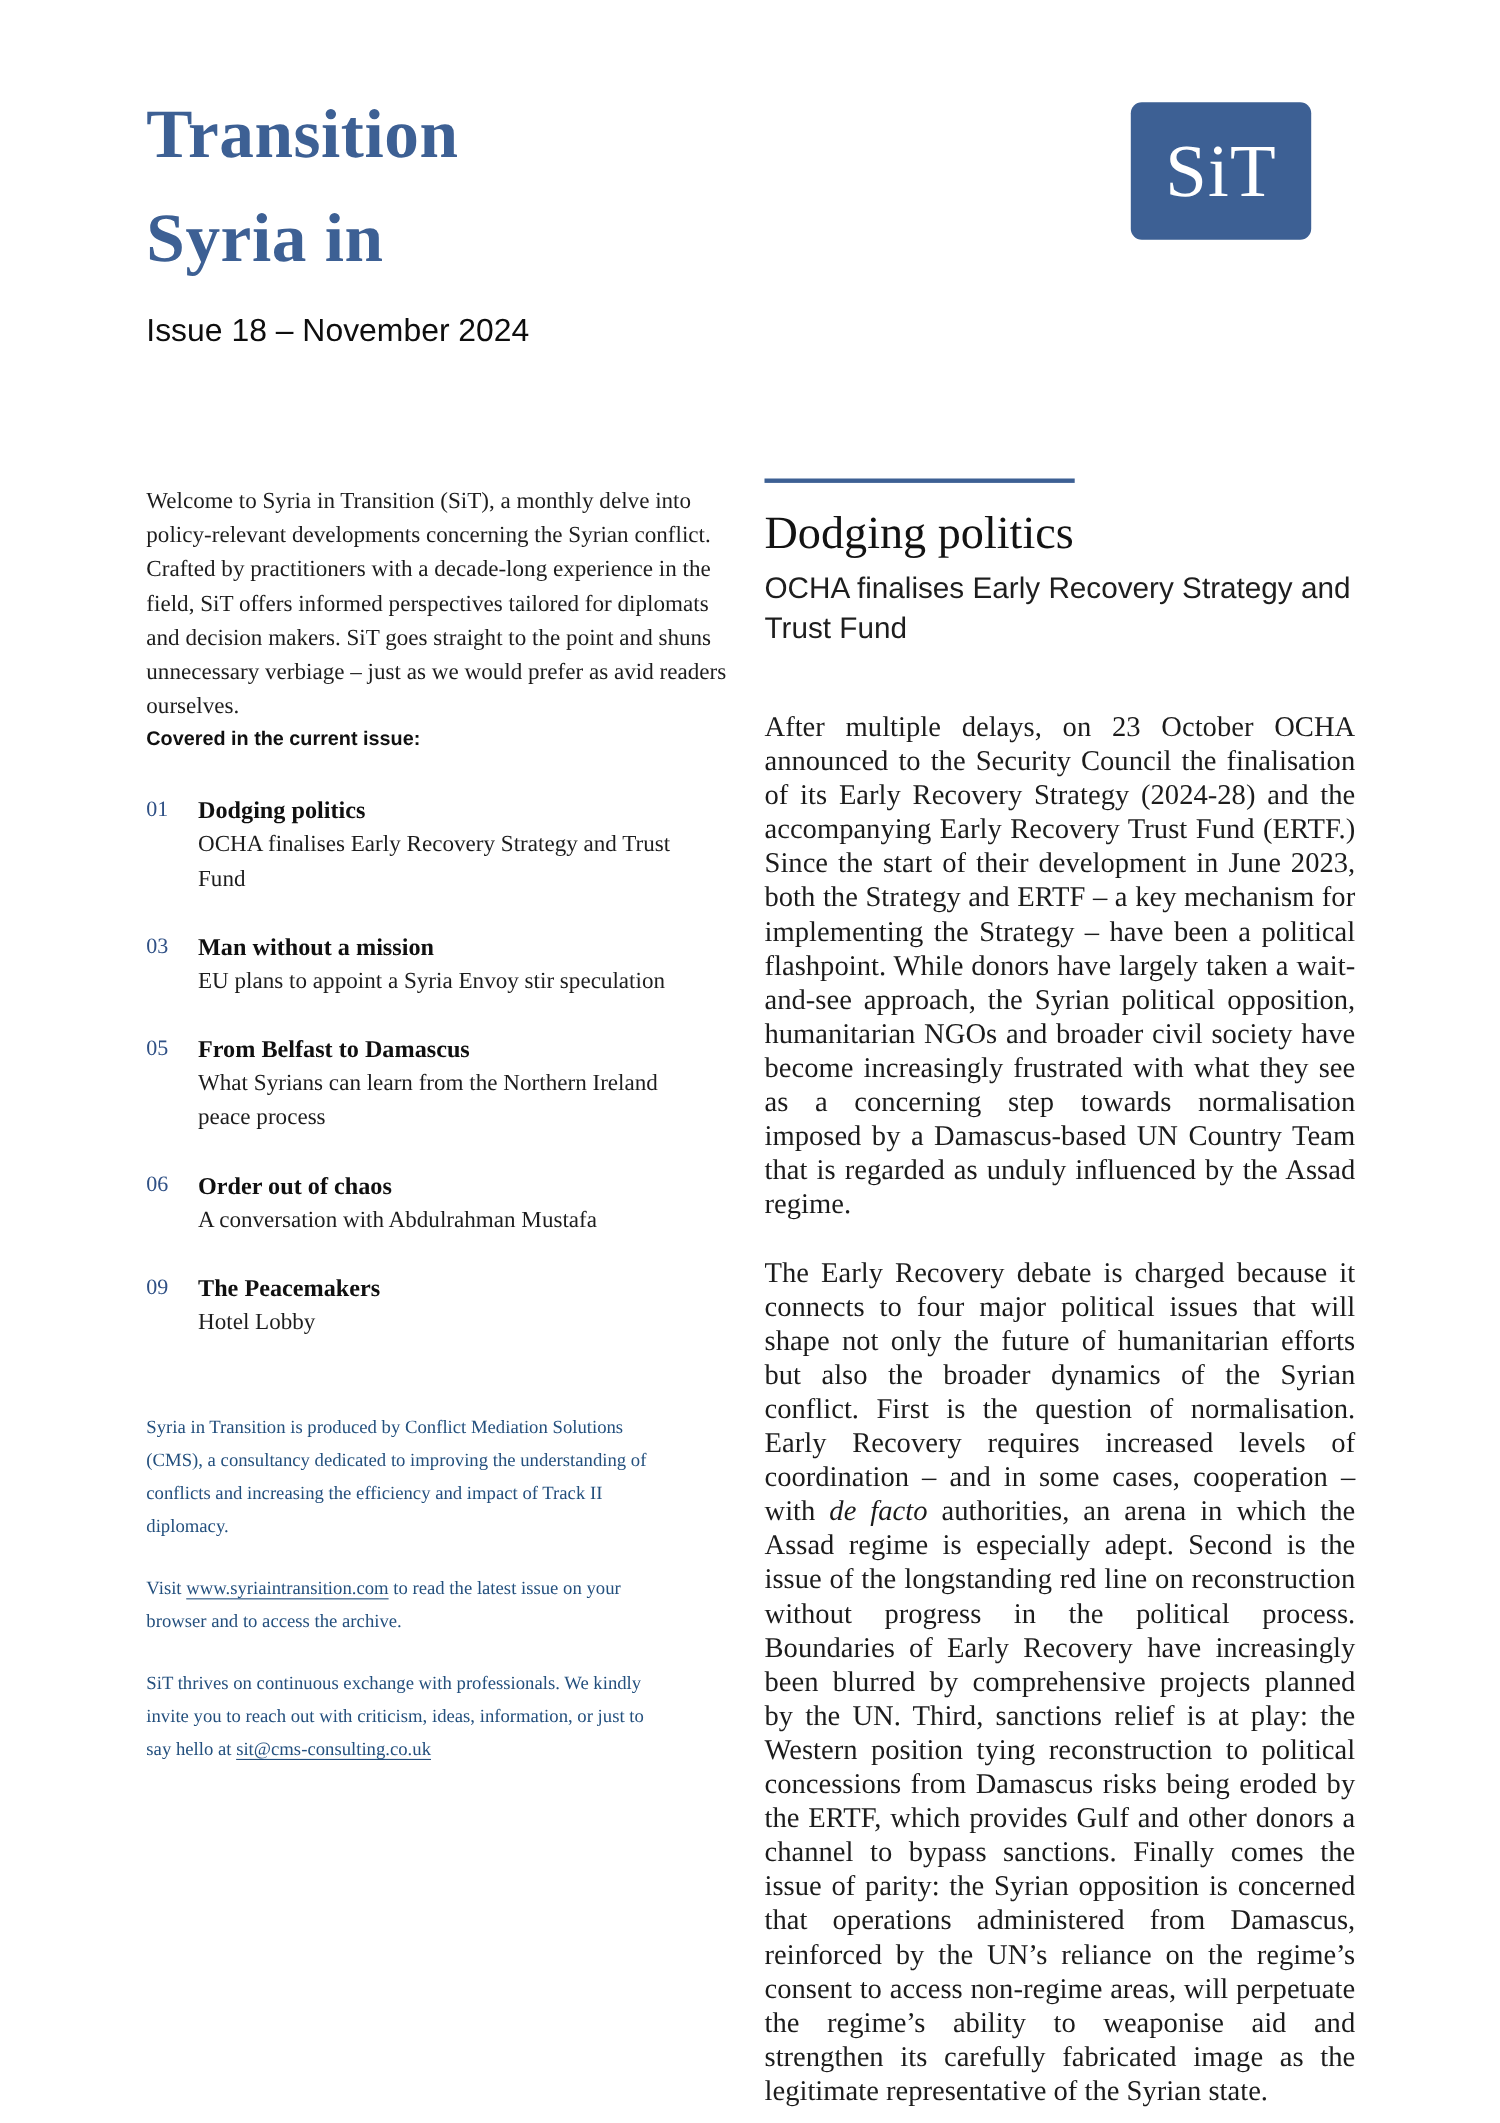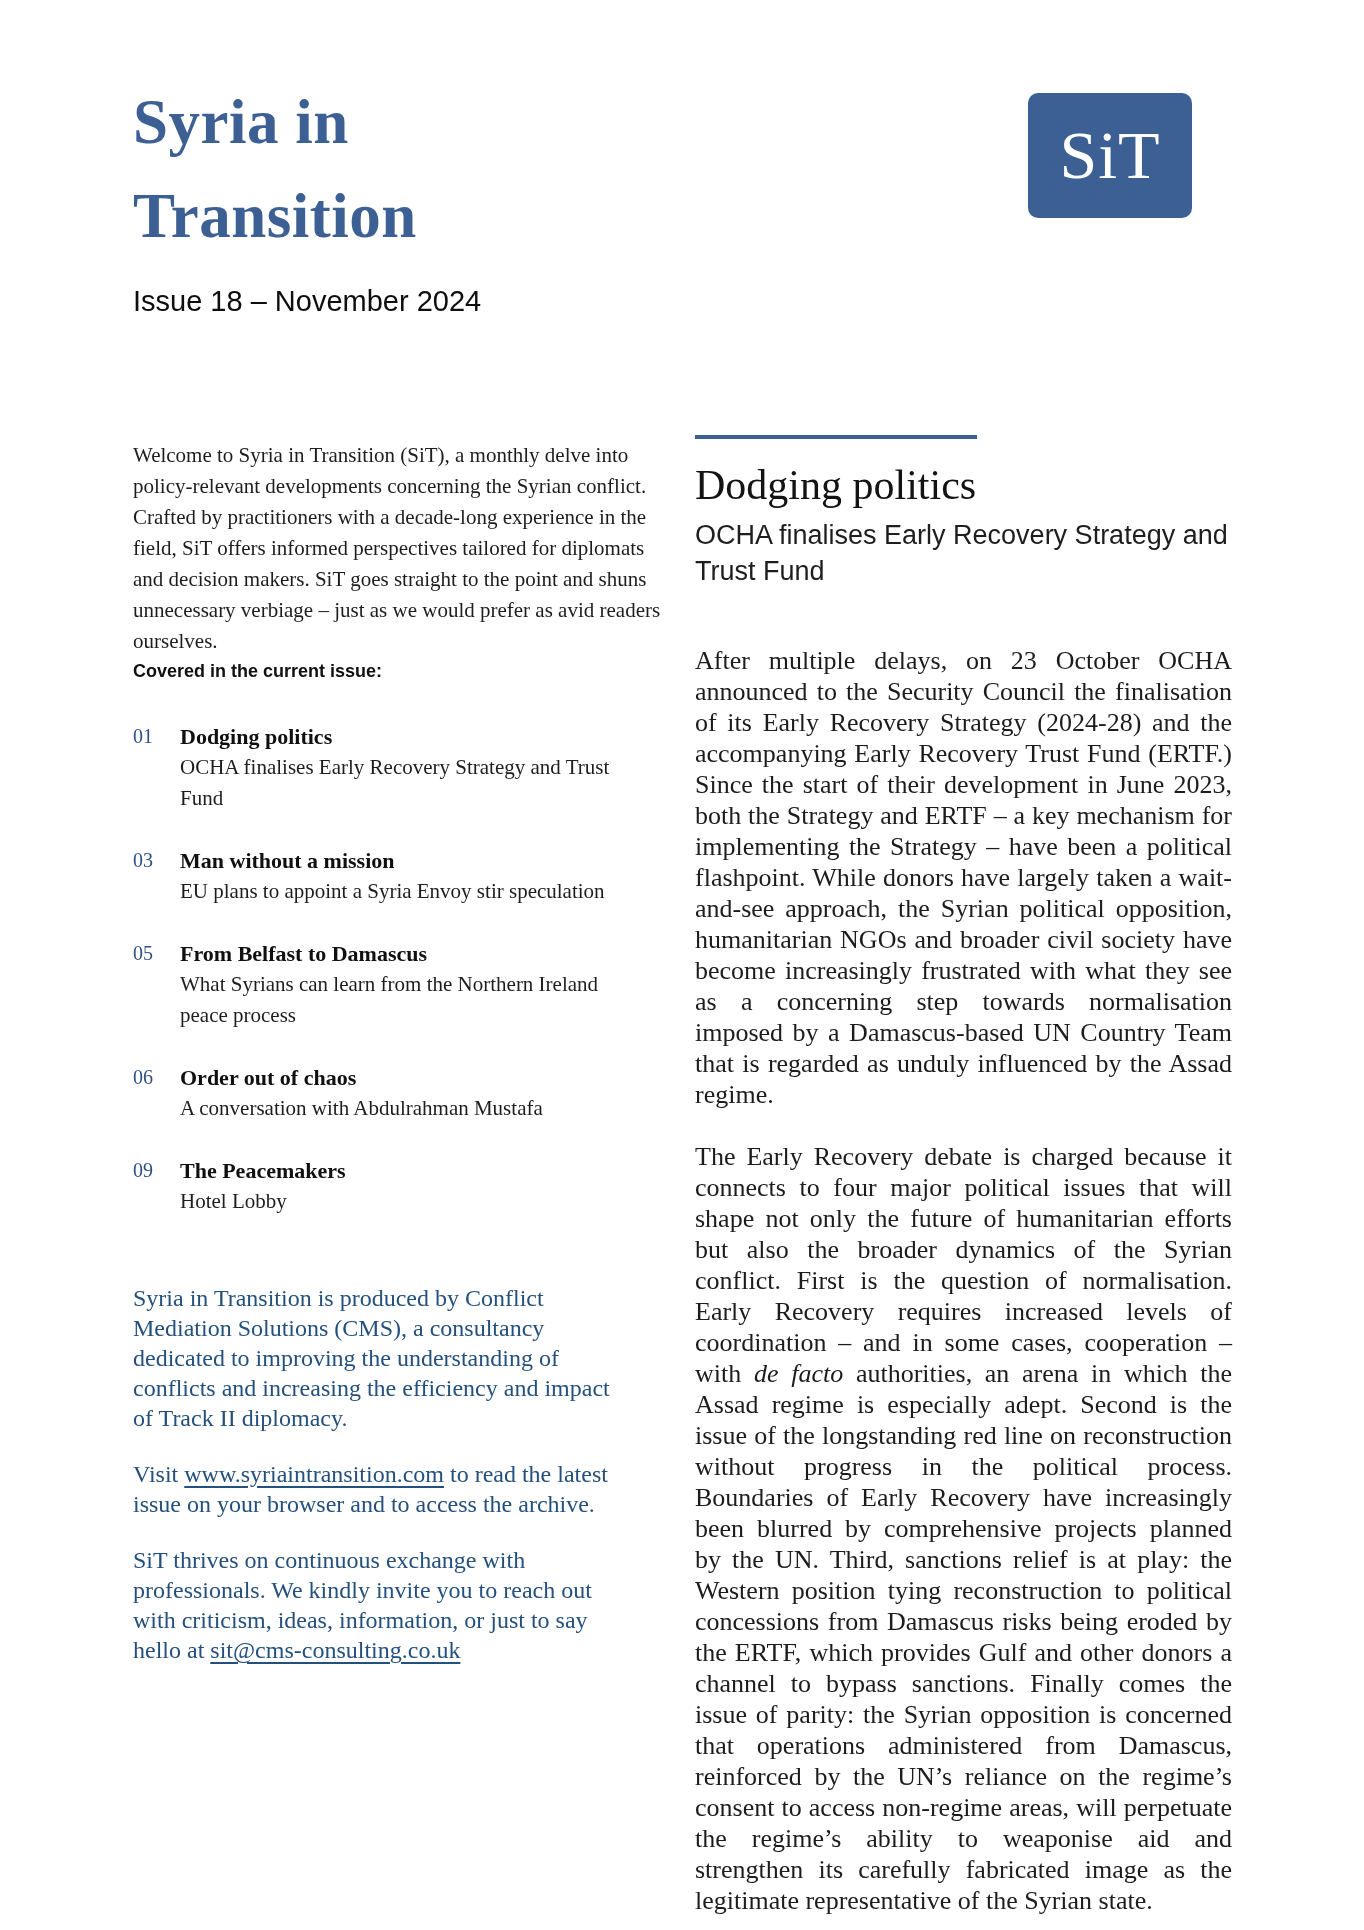--- a/index.html
+++ b/index.html
@@ -61,21 +61,21 @@
     font-family: Liberation Serif, serif;
     font-size: 20px; line-height: 31px;
     color: #2f5085;
   }
   .toc-text { max-width: 455px; }
   .toc-title { font-weight: 700; font-size: 22px; line-height: 31px; color: #101010; }
   .toc-sub { font-size: 21px; line-height: 31px; color: #1d1d1d; }
 
   .footer-blurb {
     margin-top: 66px; width: 478px;
-    font-size: 24px; line-height: 30px;
+    font-size: 17px; line-height: 30px;
     color: #24507e;
   }
   .footer-blurb p { margin: 0; }
   .footer-blurb p + p { margin-top: 26px; }
   .footer-blurb a { color: #24507e; text-decoration: underline; text-underline-offset: 4px; }
 
   
   .col-right { position: absolute; left: 695px; top: 435px; width: 537px; }
   .section-rule { width: 282px; height: 4px; background: #3d6094; }
   .article-title {
@@ -103,22 +103,22 @@
   .article-body p + p { margin-top: 31px; }
   .italic { font-style: italic; }
 </style>
 </head>
 <body>
 
 <div class="page">
 
   <div class="masthead">
     <div class="masthead-title">
+      <div>Transition</div>
       <div>Syria in</div>
-      <div>Transition</div>
     </div>
     <div class="issue-line">Issue 18 – November 2024</div>
   </div>
 
   <div class="logo">
     <span>SiT</span>
   </div>
 
   <div class="col-left">
     <div class="intro">Welcome to Syria in Transition (SiT), a monthly delve into policy-relevant developments concerning the Syrian conflict. Crafted by practitioners with a decade-long experience in the field, SiT offers informed perspectives tailored for diplomats and decision makers. SiT goes straight to the point and shuns unnecessary verbiage – just as we would prefer as avid readers ourselves.</div>

